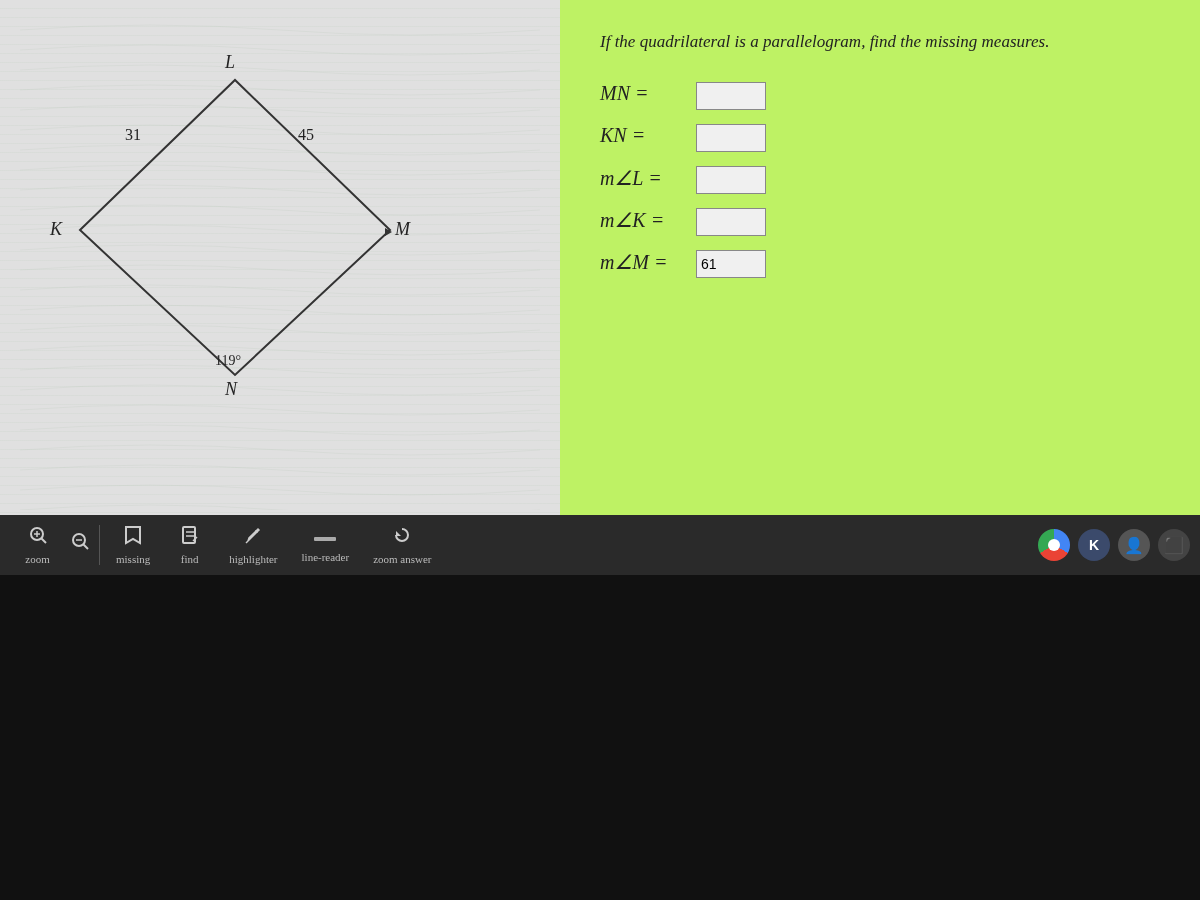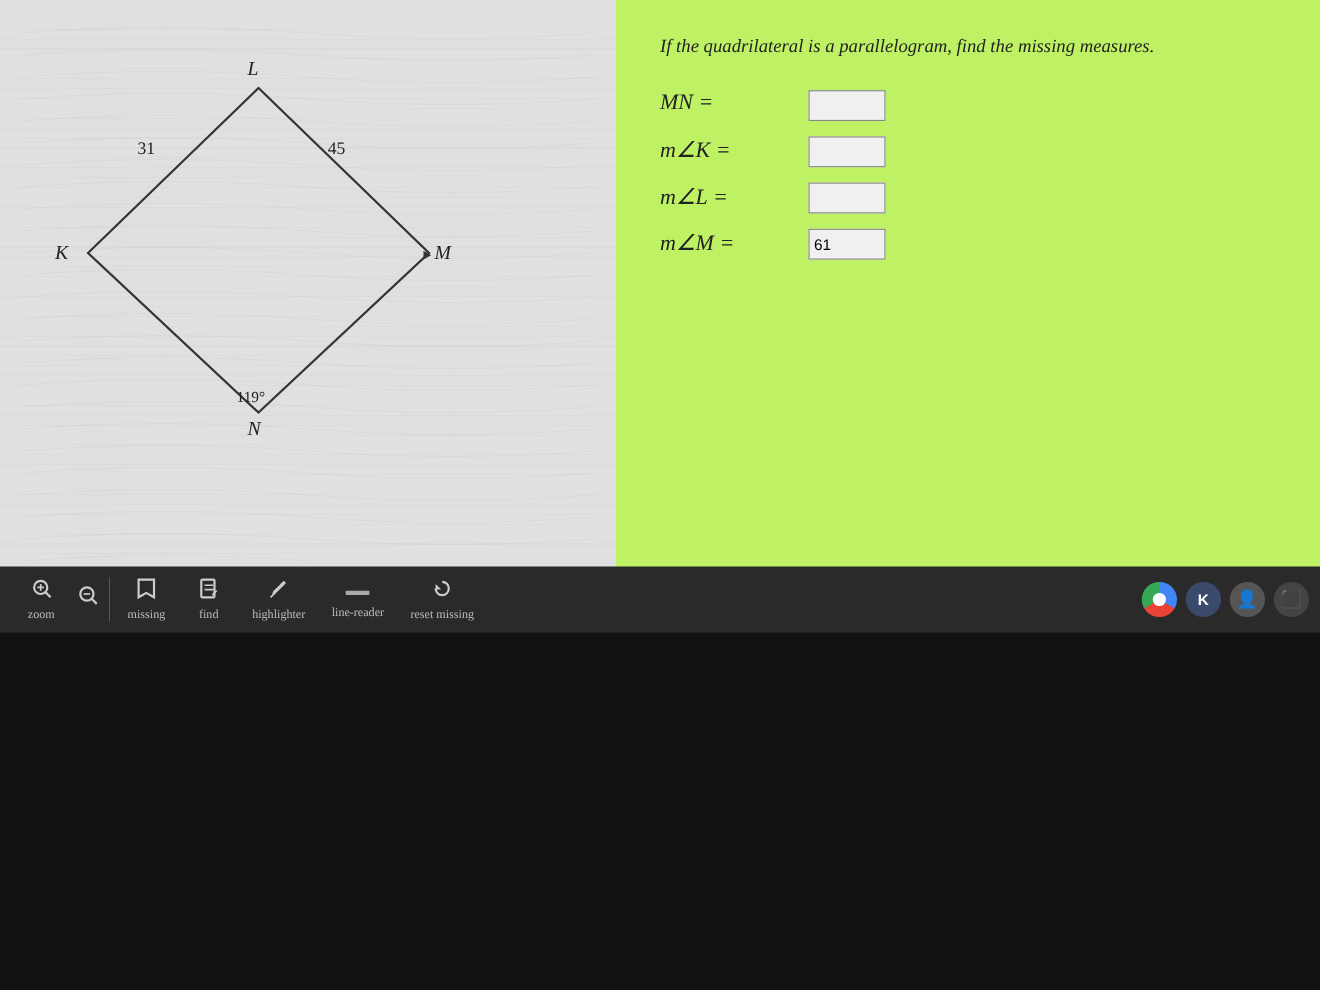--- a/index.html
+++ b/index.html
@@ -94,21 +94,20 @@
     }
 
     .equation-input {
       width: 70px;
       height: 28px;
       border: 1px solid #888;
       background: #f0f0f0;
       outline: none;
       font-size: 14px;
       padding: 2px 4px;
-      margin-left: 39px;
     }
 
     
     .toolbar {
       position: absolute;
       bottom: 325px;
       left: 0;
       width: 1200px;
       height: 60px;
       background: #2a2a2a;
@@ -269,28 +268,32 @@
   <div class="problem-panel">
     <div class="problem-title">If the quadrilateral is a parallelogram, find the missing measures.</div>
 
     <div class="equations-container">
 
       <div class="equation-row">
         <span class="equation-label math-sym">MN =</span>
         <input class="equation-input" type="text" value="" style="">
       </div>
 
+      <div class="equation-row">
+        <span class="equation-label math-sym">KN =</span>
+        <input class="equation-input" type="text" value="" style="">
+      </div>
+
+      <div class="equation-row">
+        <span class="equation-label math-sym">m∠L =</span>
+        <input class="equation-input" type="text" value="" style="">
+      </div>
 
       <div class="equation-row">
         <span class="equation-label math-sym">m∠K =</span>
-        <input class="equation-input" type="text" value="" style="">
-      </div>
-
-      <div class="equation-row">
-        <span class="equation-label math-sym">m∠L =</span>
         <input class="equation-input" type="text" value="" style="">
       </div>
 
       <div class="equation-row">
         <span class="equation-label math-sym">m∠M =</span>
         <input class="equation-input" type="text" value="61" style="">
       </div>
 
     </div>
   </div>
@@ -364,21 +367,21 @@
     <span class="toolbar-label">line-reader</span>
   </div>
 
   <div class="toolbar-item">
     <span class="toolbar-icon">
       <svg width="20" height="20" viewBox="0 0 20 20" fill="none">
         <path d="M10,4 A6,6 0 1 1 4,10" stroke="#ccc" stroke-width="2" fill="none"></path>
         <polygon points="4,6 4,11 9,11" fill="#ccc"></polygon>
       </svg>
     </span>
-    <span class="toolbar-label">reset missing</span>
+    <span class="toolbar-label">zoom answer</span>
   </div>
 
   <div class="toolbar-right">
 
     <div class="system-icon chrome-icon">
     </div>
 
     <div class="system-icon k-icon">
       <span>K</span>
     </div>

